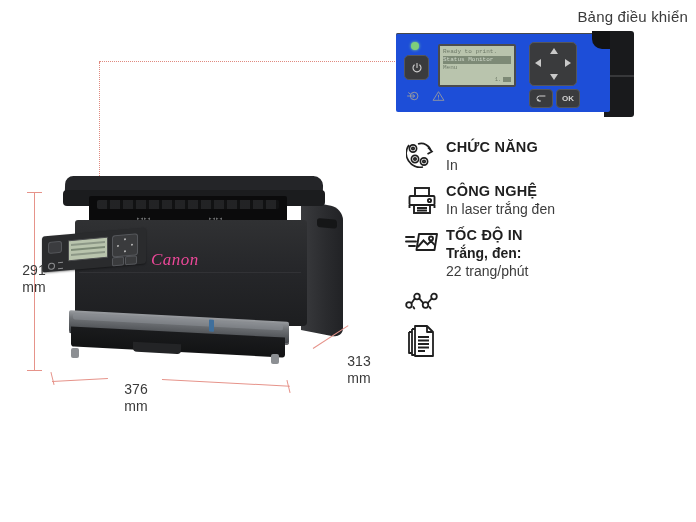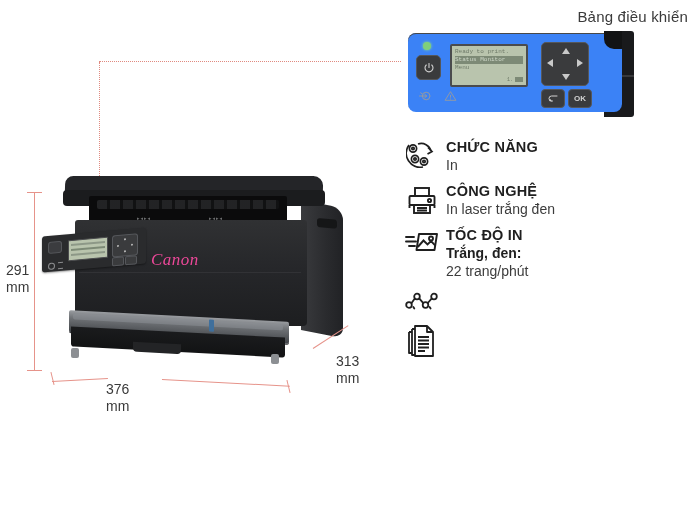--- a/index.html
+++ b/index.html
@@ -13,22 +13,22 @@
   }
   .stage{position:absolute;left:0;top:0;width:696px;height:522px;}
 
   
   .panel-title{
     position:absolute;left:398px;top:8px;width:290px;
     text-align:right;font-size:15px;color:#3a3a3a;letter-spacing:.2px;
   }
   .panel-wrap{position:absolute;left:396px;top:33px;width:238px;height:83px;}
   .panel-body{
-    position:absolute;left:12px;top:0;width:214px;height:79px;
-    background:#3b82f6;border-radius:8px;
+    position:absolute;left:0;top:0;width:214px;height:79px;
+    background:#1d4ed8;border-radius:2px;
     box-shadow:inset 0 1px 0 #474849;
   }
   .panel-rightcol{
     position:absolute;left:208px;top:-2px;width:30px;height:86px;
     background:#191a1c;border-radius:0 3px 3px 0;
   }
   .panel-rightcol .seam{
     position:absolute;left:2px;top:44px;width:28px;height:2px;background:#37383a;
   }
   .panel-notch{
@@ -195,21 +195,21 @@
   .mini-panel .mini-dpad .d4{left:18px;top:9px;}
   .mini-panel .mini-sq{
     position:absolute;top:27px;width:10px;height:7px;background:#3a3b3d;border:1px solid #55575b;border-radius:2px;}
   .mini-panel .mini-sq.s1{left:70px;}
   .mini-panel .mini-sq.s2{left:83px;}
   .mini-panel .mini-ic{position:absolute;top:27px;width:5px;height:5px;border:1px solid #8b8c8e;border-radius:50%;}
   .mini-panel .mini-ic.i1{left:6px;}
   .mini-panel .mini-ic.i2{left:16px;border-radius:0;border-left:0;border-right:0;}
 
   
-  .dim-label{position:absolute;font-size:14px;color:#3a3a3a;line-height:17px;text-align:left;}
+  .dim-label{position:absolute;font-size:14px;color:#3a3a3a;line-height:17px;text-align:center;}
 
   
   .v291-line{position:absolute;left:34px;top:192px;width:1px;height:178px;background:#e6938a;}
   .v291-cap-t{position:absolute;left:27px;top:192px;width:15px;height:1px;background:#e6938a;}
   .v291-cap-b{position:absolute;left:27px;top:370px;width:15px;height:1px;background:#e6938a;}
   .v291-txt{left:6px;top:262px;width:56px;}
 
   
   .h376-line-l{position:absolute;left:52px;top:381px;width:56px;height:1px;background:#e6938a;transform:rotate(-3deg);transform-origin:left center;}
   .h376-line-r{position:absolute;left:162px;top:379px;width:128px;height:1px;background:#e6938a;transform:rotate(3deg);transform-origin:left center;}

